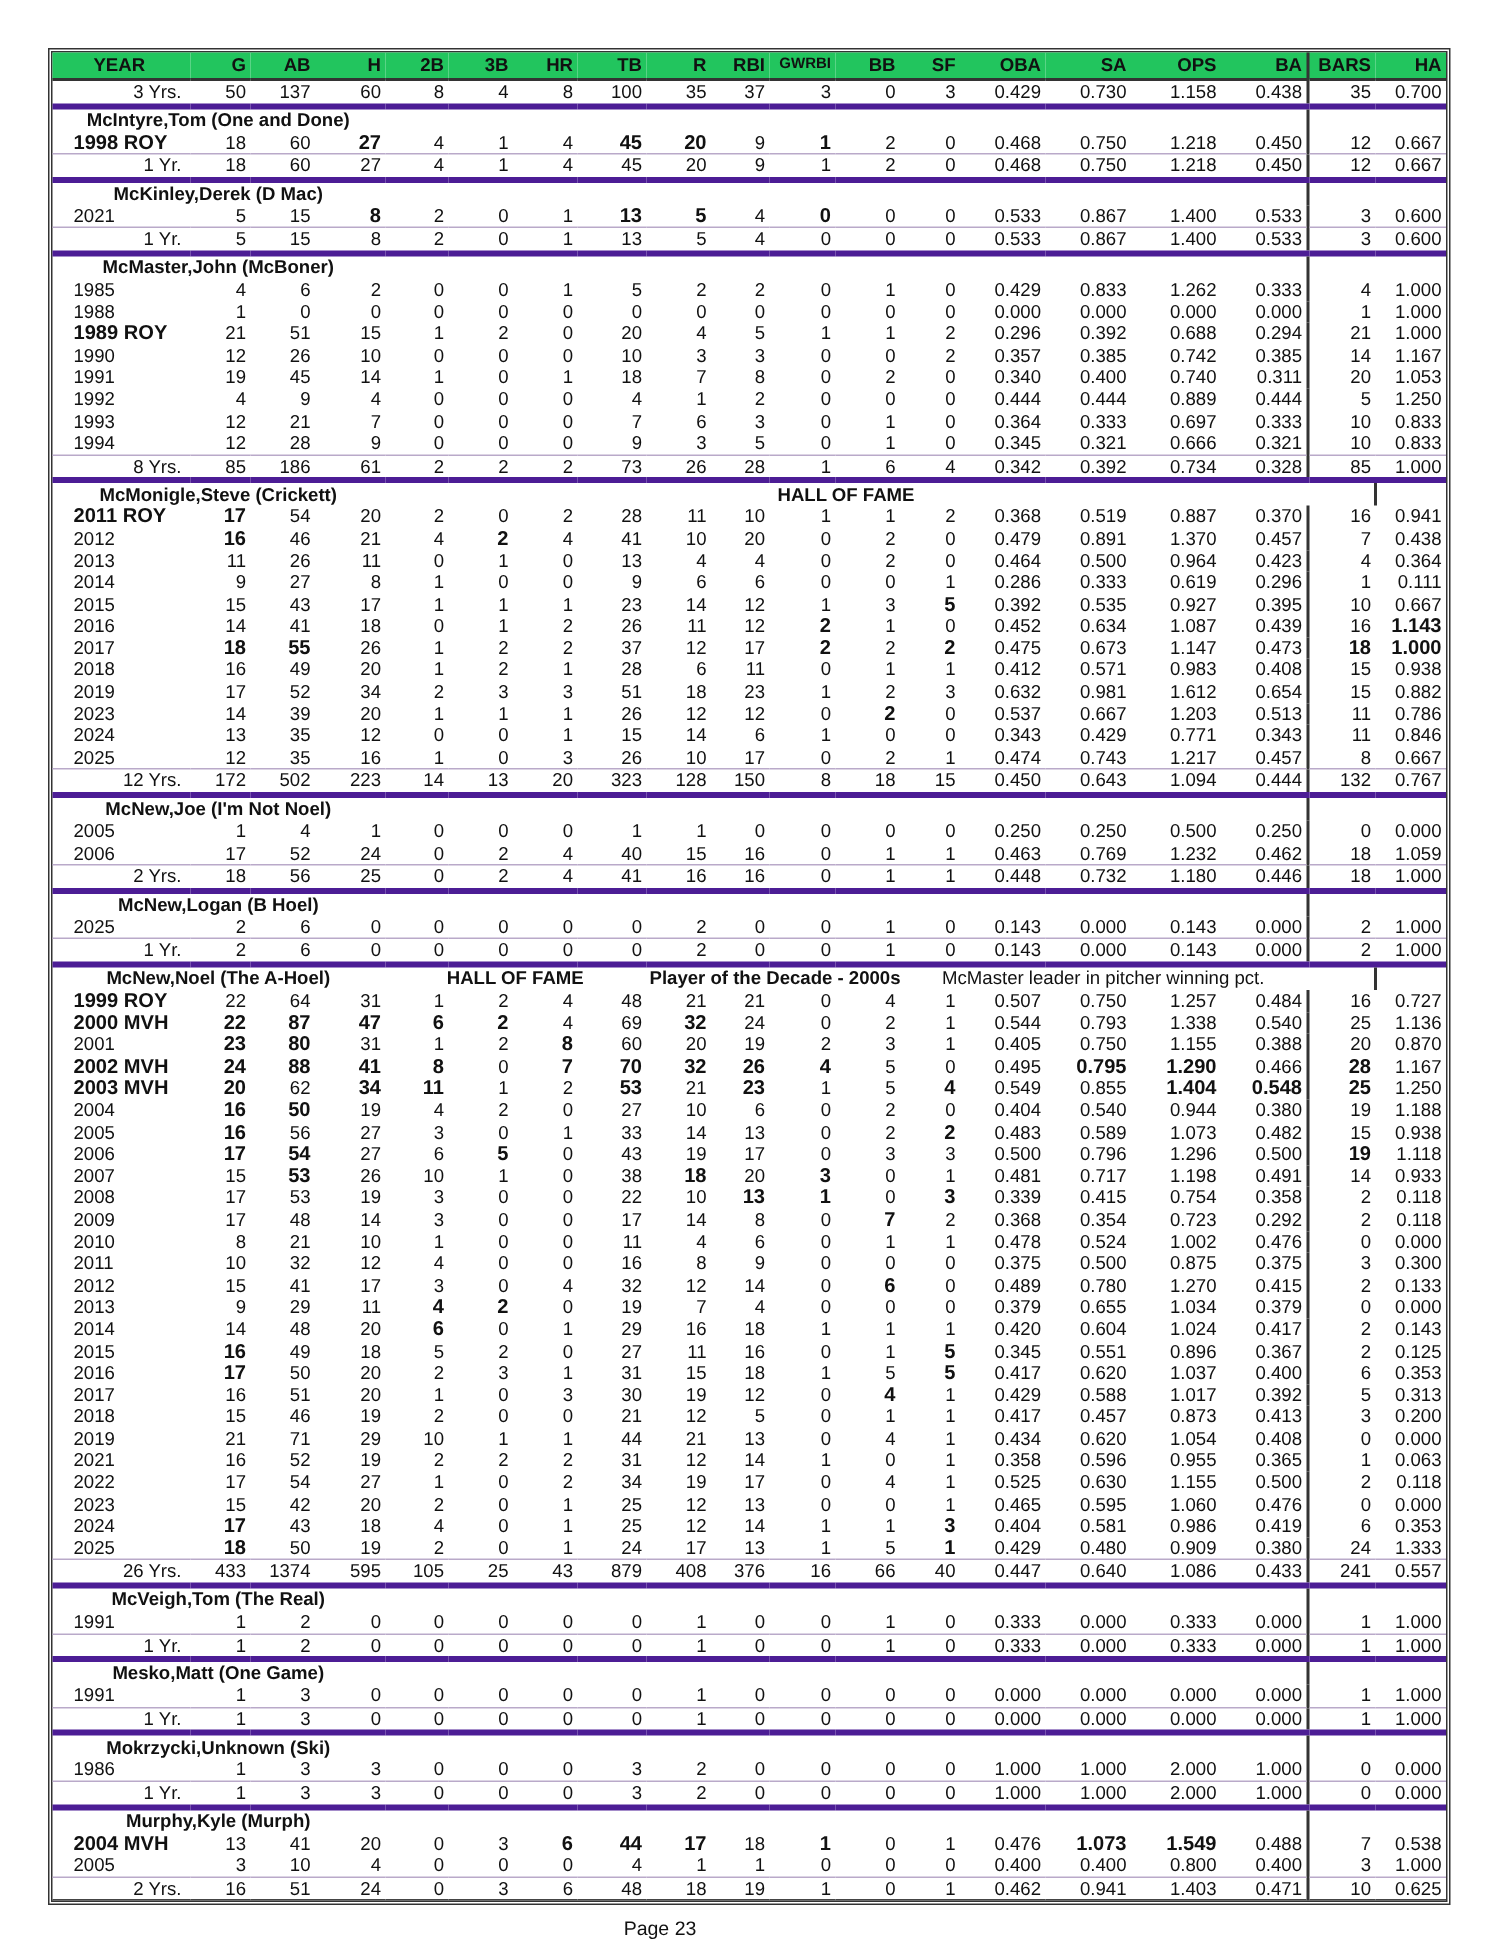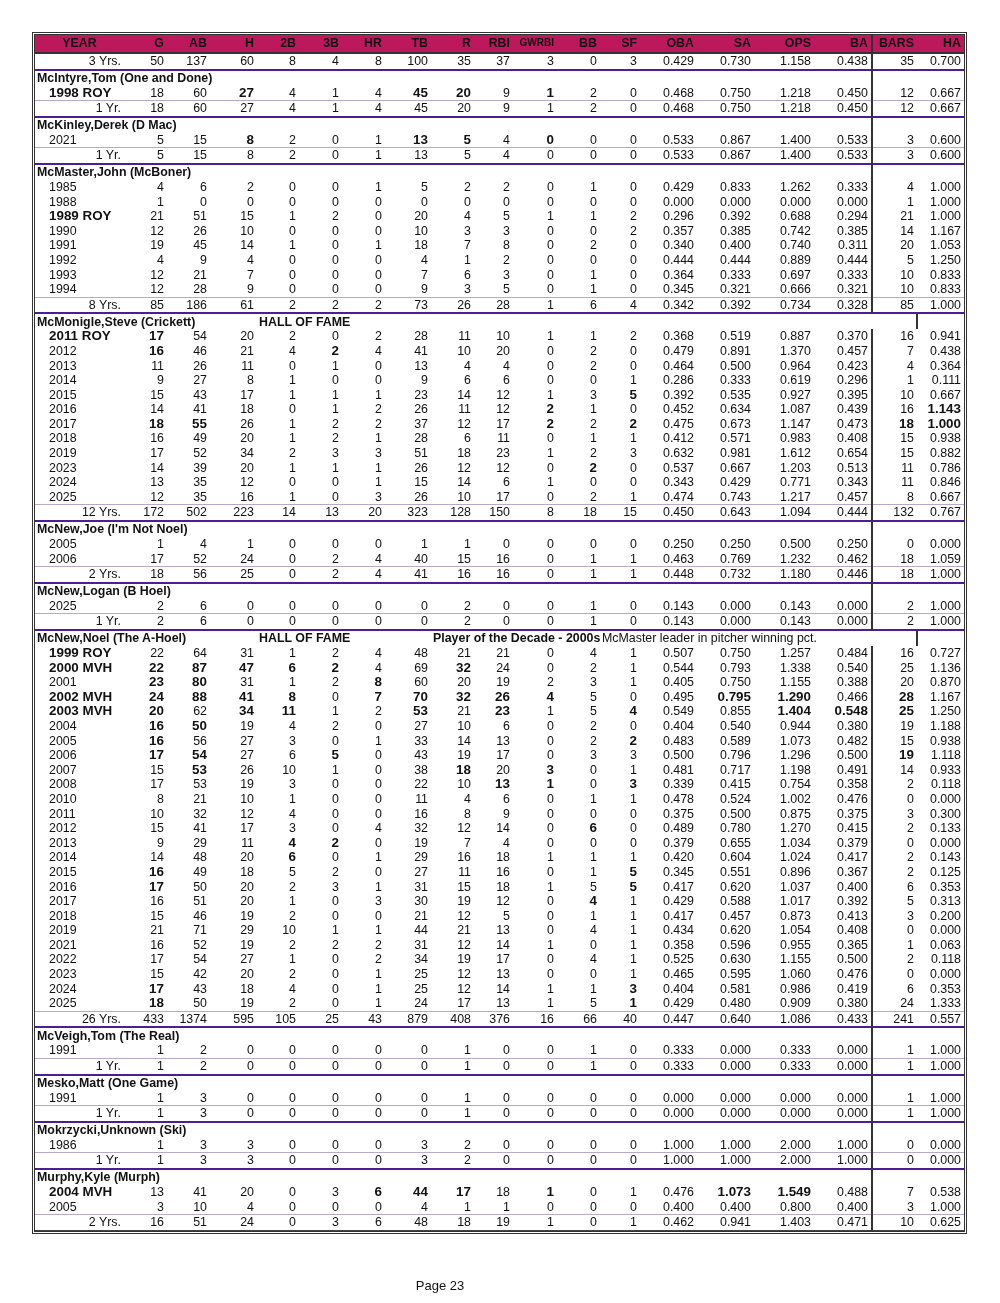--- a/index.html
+++ b/index.html
@@ -1,26 +1,26 @@
 <!DOCTYPE html>
 <html><head>
 <meta charset="utf-8">
 <style>
   html,body{margin:0;padding:0;background:#fff;}
   body{width:1000px;height:1303px;position:relative;font-family:"Liberation Sans",sans-serif;color:#111;}
   #sheet{position:absolute;left:32px;top:32px;width:935px;border:3px double #333;box-sizing:border-box;}
   table{border-collapse:collapse;width:100%;table-layout:fixed;font-size:12.4px;line-height:14.6px;}
   td,th{padding:0 3px 0 0;text-align:right;white-space:nowrap;overflow:visible;}
-  th{background:#be185d;font-weight:bold;font-size:12.4px;height:17px;border-bottom:2px solid #333;}
+  th{background:#22c55e;font-weight:bold;font-size:12.4px;height:17px;border-bottom:2px solid #333;}
   th.c0{text-align:center;padding-left:0;}
   th.gw{font-size:10px;}
   td.c0{text-align:left;padding-left:14px;}
   tr.total td.c0{text-align:right;padding-right:6px;padding-left:0;}
   td.b{font-weight:bold;font-size:13.4px;}
-  tr.pname td{text-align:left;font-weight:bold;padding-left:2px;border-top:2px solid #4c1d95;height:15px;}
+  tr.pname td{text-align:center;font-weight:bold;padding-left:2px;border-top:4px solid #4c1d95;height:15px;}
   tr.total td{border-top:1px solid #b9a9c9;border-bottom:1px solid #444;}
   .sep{border-left:2px solid #333;}
   .note{font-weight:bold;position:relative;}
   .page-num{position:absolute;top:1278px;left:0;width:880px;text-align:center;font-size:13px;}
 </style>
 </head>
 <body>
 
 <div id="sheet">
   <table>
@@ -984,20 +984,41 @@
           <td>0</td>
           <td class="b">3</td>
           <td>0.339</td>
           <td>0.415</td>
           <td>0.754</td>
           <td>0.358</td>
           <td class="sep">2</td>
           <td>0.118</td>
         </tr>
         <tr>
+          <td class="c0">2009</td>
+          <td>17</td>
+          <td>48</td>
+          <td>14</td>
+          <td>3</td>
+          <td>0</td>
+          <td>0</td>
+          <td>17</td>
+          <td>14</td>
+          <td>8</td>
+          <td>0</td>
+          <td class="b">7</td>
+          <td>2</td>
+          <td>0.368</td>
+          <td>0.354</td>
+          <td>0.723</td>
+          <td>0.292</td>
+          <td class="sep">2</td>
+          <td>0.118</td>
+        </tr>
+        <tr>
           <td class="c0">2010</td>
           <td>8</td>
           <td>21</td>
           <td>10</td>
           <td>1</td>
           <td>0</td>
           <td>0</td>
           <td>11</td>
           <td>4</td>
           <td>6</td>

